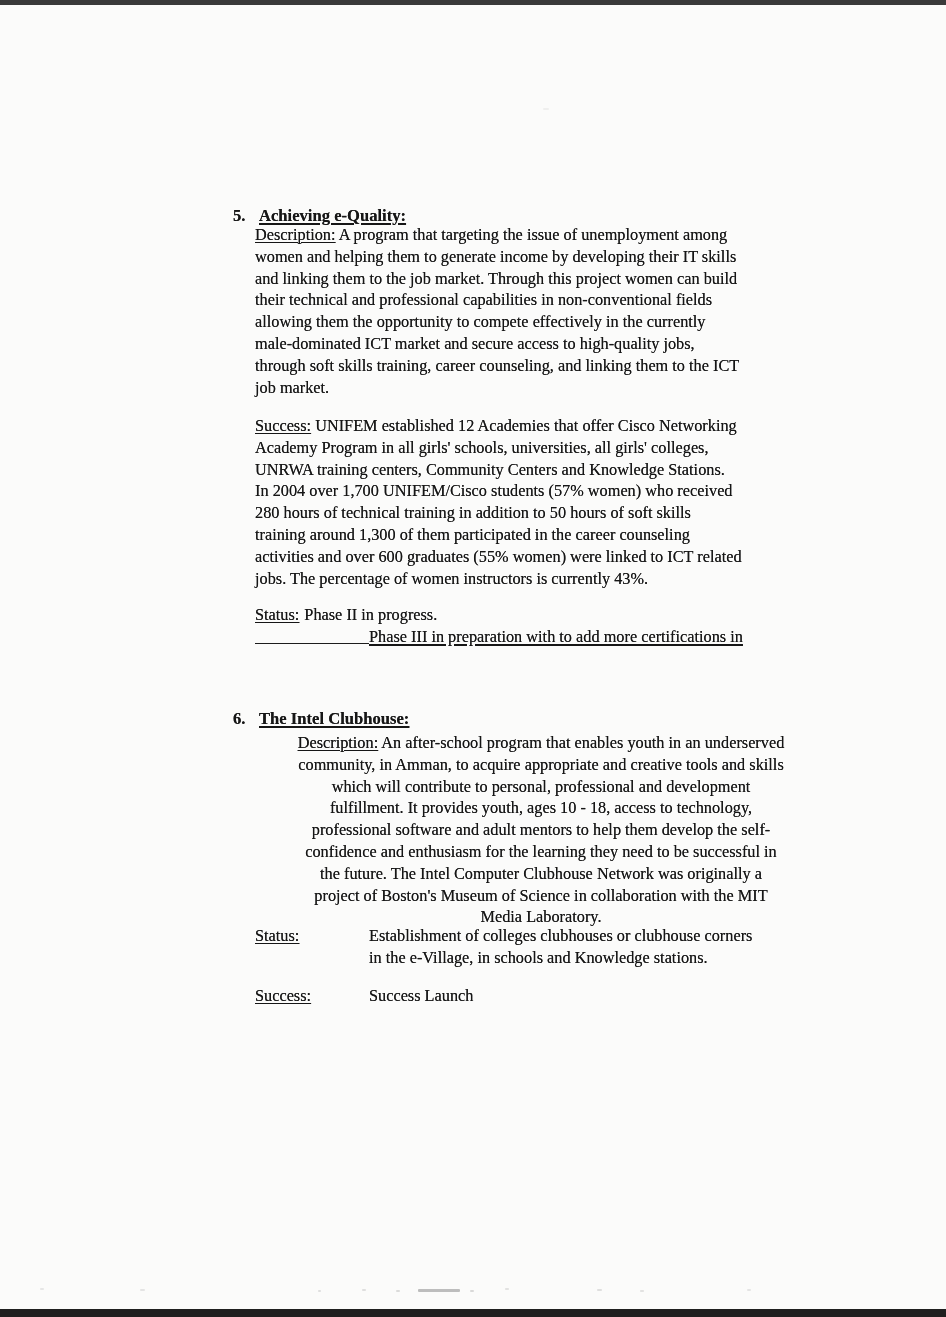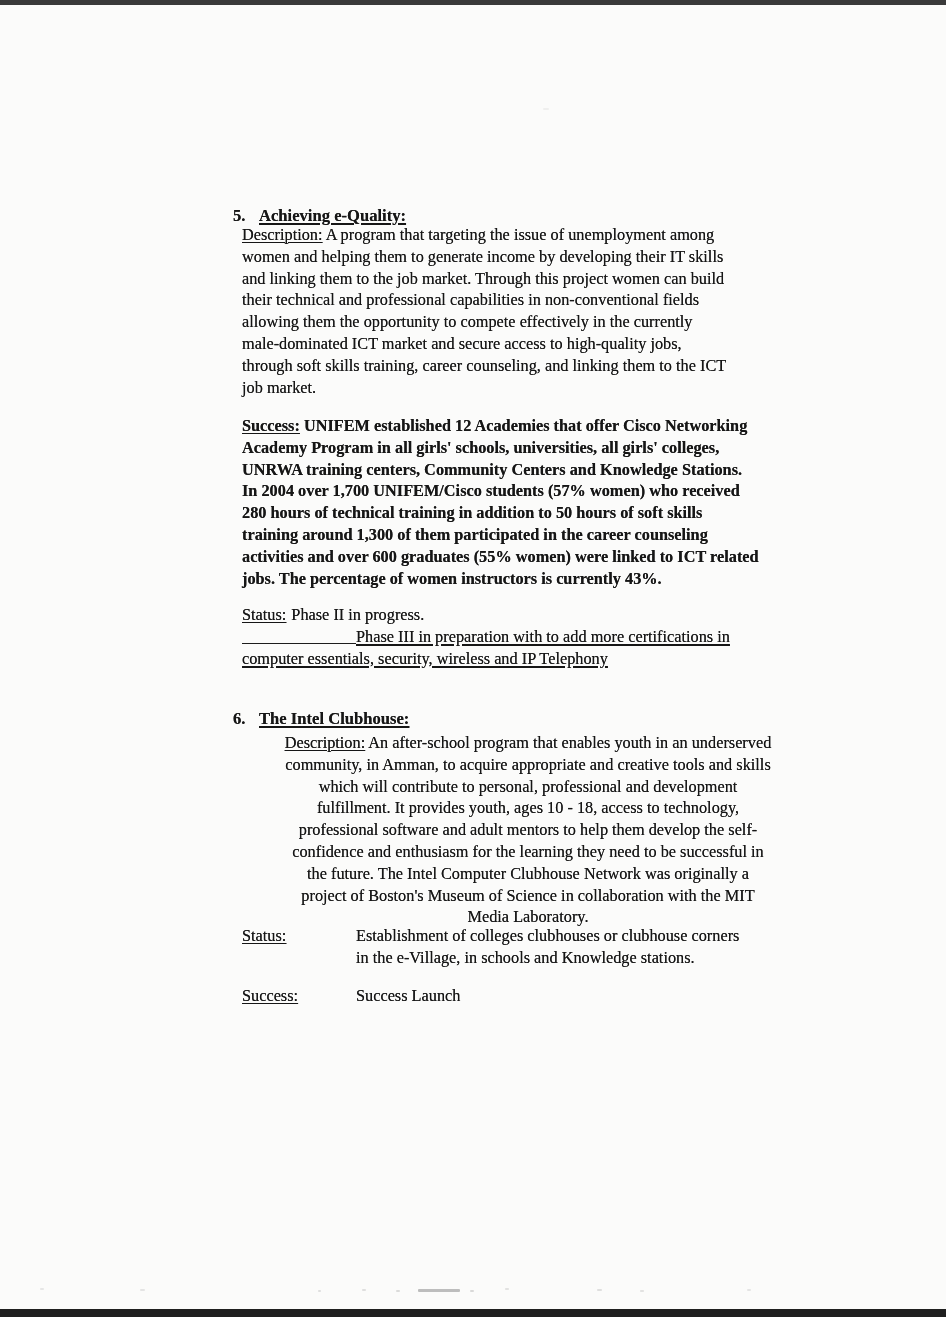--- a/index.html
+++ b/index.html
@@ -30,21 +30,21 @@
     bottom: 0; left: 0; right: 0;
     height: 8px;
     background: #1f1f1f;
   }
   
   .content span, .content p, .content div {
     text-shadow: 0 0 0.55px rgba(10,10,10,0.75);
   }
   .block {
     position: absolute;
-    left: 242px;
+    left: 255px;
     width: 572px;
   }
   .heading {
     position: absolute;
     left: 233px;
     width: 600px;
     font-weight: bold;
     font-size: 16.6px;
   }
   .heading .num {
@@ -104,40 +104,37 @@
       <span class="lbl">Description:</span><span class="txt"> A program that targeting the issue of unemployment among
 women and helping them to generate income by developing their IT skills
 and linking them to the job market. Through this project women can build
 their technical and professional capabilities in non-conventional fields
 allowing them the opportunity to compete effectively in the currently
 male-dominated ICT market and secure access to high-quality jobs,
 through soft skills training, career counseling, and linking them to the ICT
 job market.</span>
     </div>
 
-    <div class="block" style="top:415px;font-weight:bold;">
+    <div class="block" style="top:415px;">
       <span class="lbl">Success:</span><span class="txt"> UNIFEM established  12 Academies that offer Cisco Networking
 Academy Program in all girls' schools, universities, all girls' colleges,
 UNRWA training centers, Community Centers and Knowledge Stations.
 In 2004 over 1,700 UNIFEM/Cisco students (57% women) who received
 280 hours of technical training in addition to 50 hours of soft skills
 training around 1,300 of them participated in the career counseling
 activities and over 600 graduates (55% women) were linked to ICT related
 jobs. The percentage of women instructors is currently 43%.</span>
     </div>
 
     <div class="block" style="top:604px;">
       <div>
         <span class="lbl">Status:</span><span class="inline-gap">Phase II in progress.</span>
       </div>
       <div>
         <span class="lead-ul"></span><span class="ul">Phase III in preparation with to add more certifications in</span>
-      </div>
-      <div>
-        <span class="ul">computer essentials, security, wireless and IP Telephony</span>
       </div>
     </div>
 
     <div class="heading" style="top:708px;">
       <span class="num">6.</span><span class="title">The Intel Clubhouse:</span>
     </div>
 
     <div class="block" style="top:732px;text-align:center;">
       <span class="lbl">Description:</span><span class="txt"> An after-school program that enables youth in an underserved
 community, in Amman, to acquire appropriate and creative tools and skills

